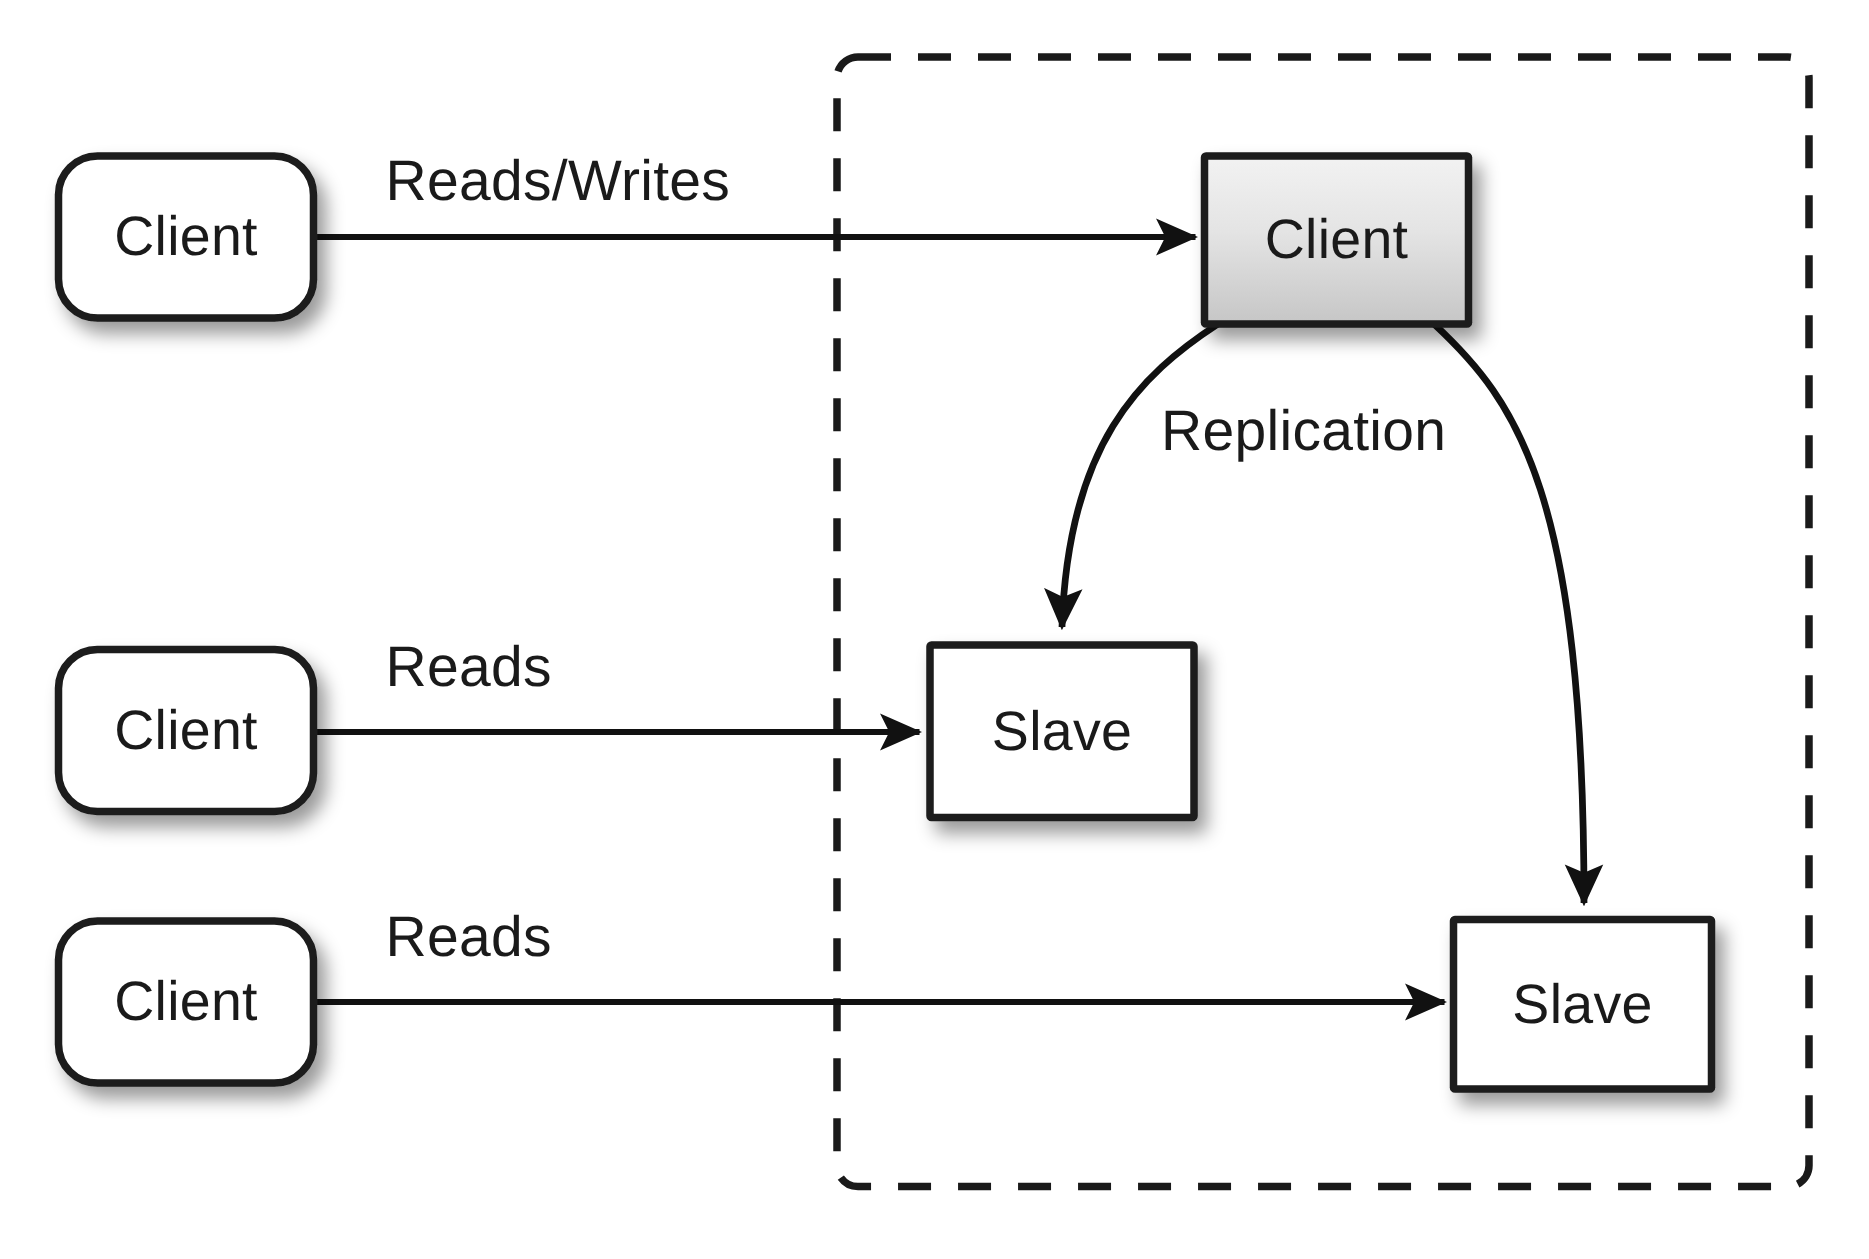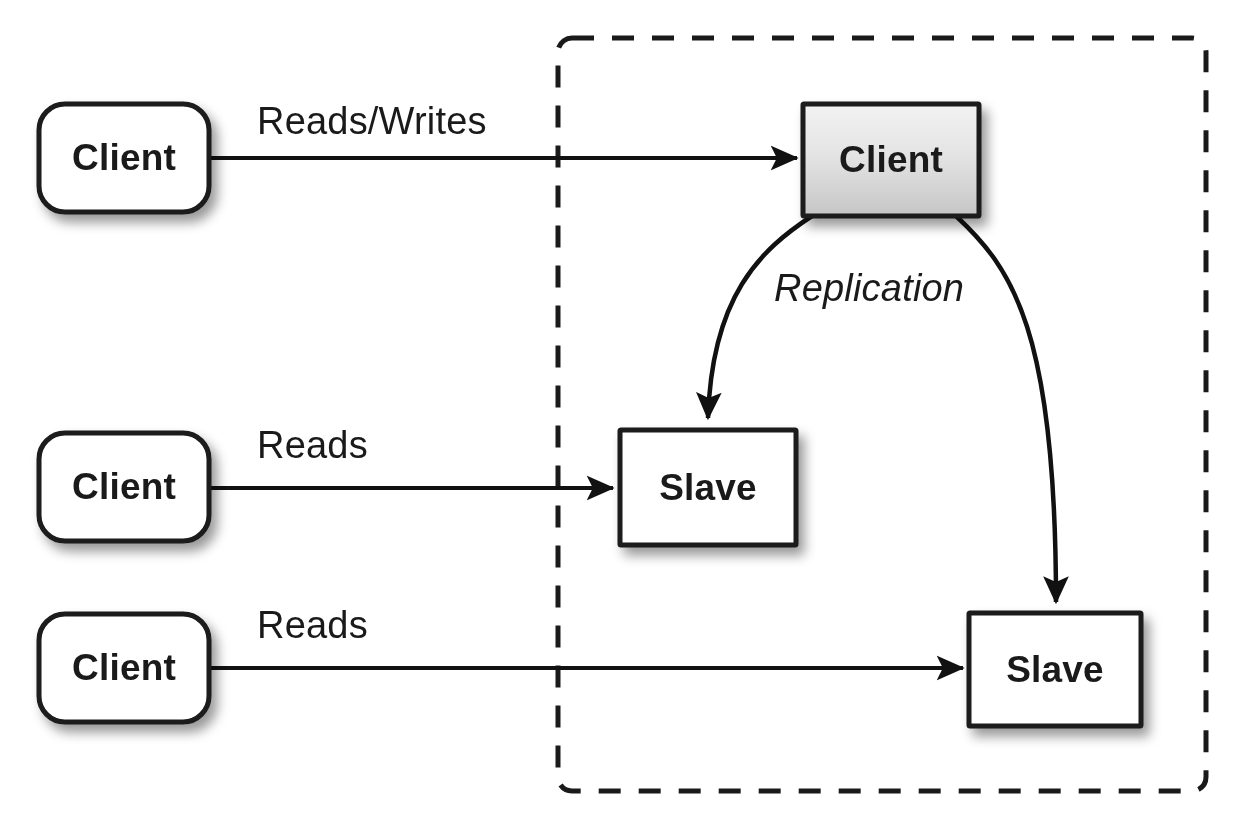--- a/index.html
+++ b/index.html
@@ -23,21 +23,21 @@
     width: 1246px;
     height: 839px;
   }
   .node-label {
     position: absolute;
     display: flex;
     align-items: center;
     justify-content: center;
     color: #1a1a1a;
     font-size: 37px;
-    font-weight: 700;
+    font-weight: 400;
     letter-spacing: 0.2px;
     white-space: nowrap;
     pointer-events: none;
   }
   .edge-label {
     position: absolute;
     color: #1a1a1a;
     font-size: 38px;
     font-weight: 400;
     letter-spacing: 0.2px;
@@ -106,15 +106,15 @@
   <div class="node-label" style="left:620px; top:430px; width:176px; height:115px;">Slave</div>
 
   <div class="node-label" style="left:969px; top:613px; width:172px; height:113px;">Slave</div>
 
   <div class="edge-label" style="left:257px; top:100px;">Reads/Writes</div>
 
   <div class="edge-label" style="left:257px; top:424px;">Reads</div>
 
   <div class="edge-label" style="left:257px; top:604px;">Reads</div>
 
-  <div class="edge-label" style="left:774px; top:267px;font-style:italic;">Replication</div>
+  <div class="edge-label" style="left:774px; top:267px;">Replication</div>
 
 </div>
 
 </body></html>

